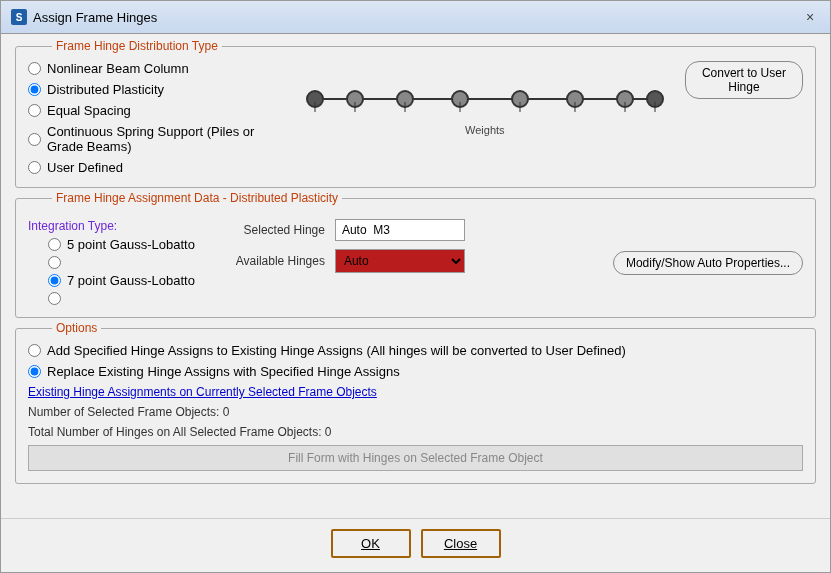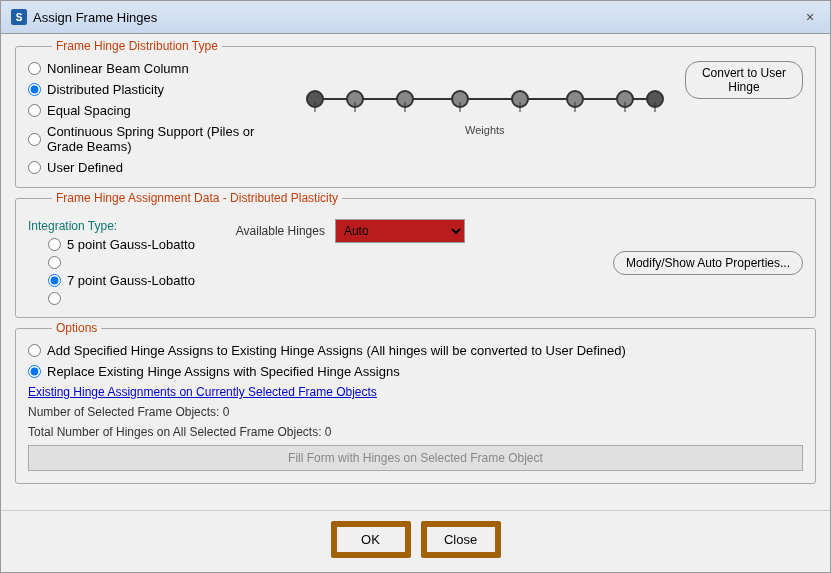--- a/index.html
+++ b/index.html
@@ -166,21 +166,21 @@
       margin-top: 10px;
     }
     .integration-col {
       display: flex;
       flex-direction: column;
       gap: 0;
     }
     .integration-label {
       font-size: 12px;
       margin-bottom: 4px;
-      color: #0f766e;
+      color: #6d28d9;
     }
     .integration-radios {
       display: flex;
       flex-direction: column;
       gap: 4px;
       margin-left: 20px;
     }
     .hinge-col {
       display: flex;
       flex-direction: column;
@@ -249,25 +249,26 @@
     .button-bar {
       display: flex;
       justify-content: center;
       gap: 10px;
       padding: 10px 14px 14px;
       border-top: 1px solid #ccc;
     }
     .btn {
       min-width: 80px;
       padding: 5px 16px;
-      border: 6px solid #a16207;
+      border: 2px solid #a16207;
       background: #f0f0f0;
       font-size: 13px;
       cursor: pointer;
       border-radius: 2px;
+      text-decoration: underline;
     }
     .btn.disabled {
       color: #aaa;
       cursor: default;
     }
 
     .dialog-btn {
       background: #f0f0f0;
       border: 1px solid #888;
       padding: 4px 12px;
@@ -371,20 +372,24 @@
               <span>7 point Gauss-Lobatto</span>
             </label>
             <label class="radio-item">
               <input type="radio" name="intType" style="">
             </label>
           </div>
         </div>
 
         <div class="hinge-col">
           <div class="hinge-row">
+            <span class="hinge-row-label">Selected Hinge</span>
+            <input type="text" class="hinge-input" value="Auto  M3" style="">
+          </div>
+          <div class="hinge-row">
             <span class="hinge-row-label">Available Hinges</span>
             <select class="hinge-select">
               <option>Auto</option>
             </select>
           </div>
         </div>
 
         <div class="modify-btn-col">
           <button class="dialog-btn">Modify/Show Auto Properties...</button>
         </div>

